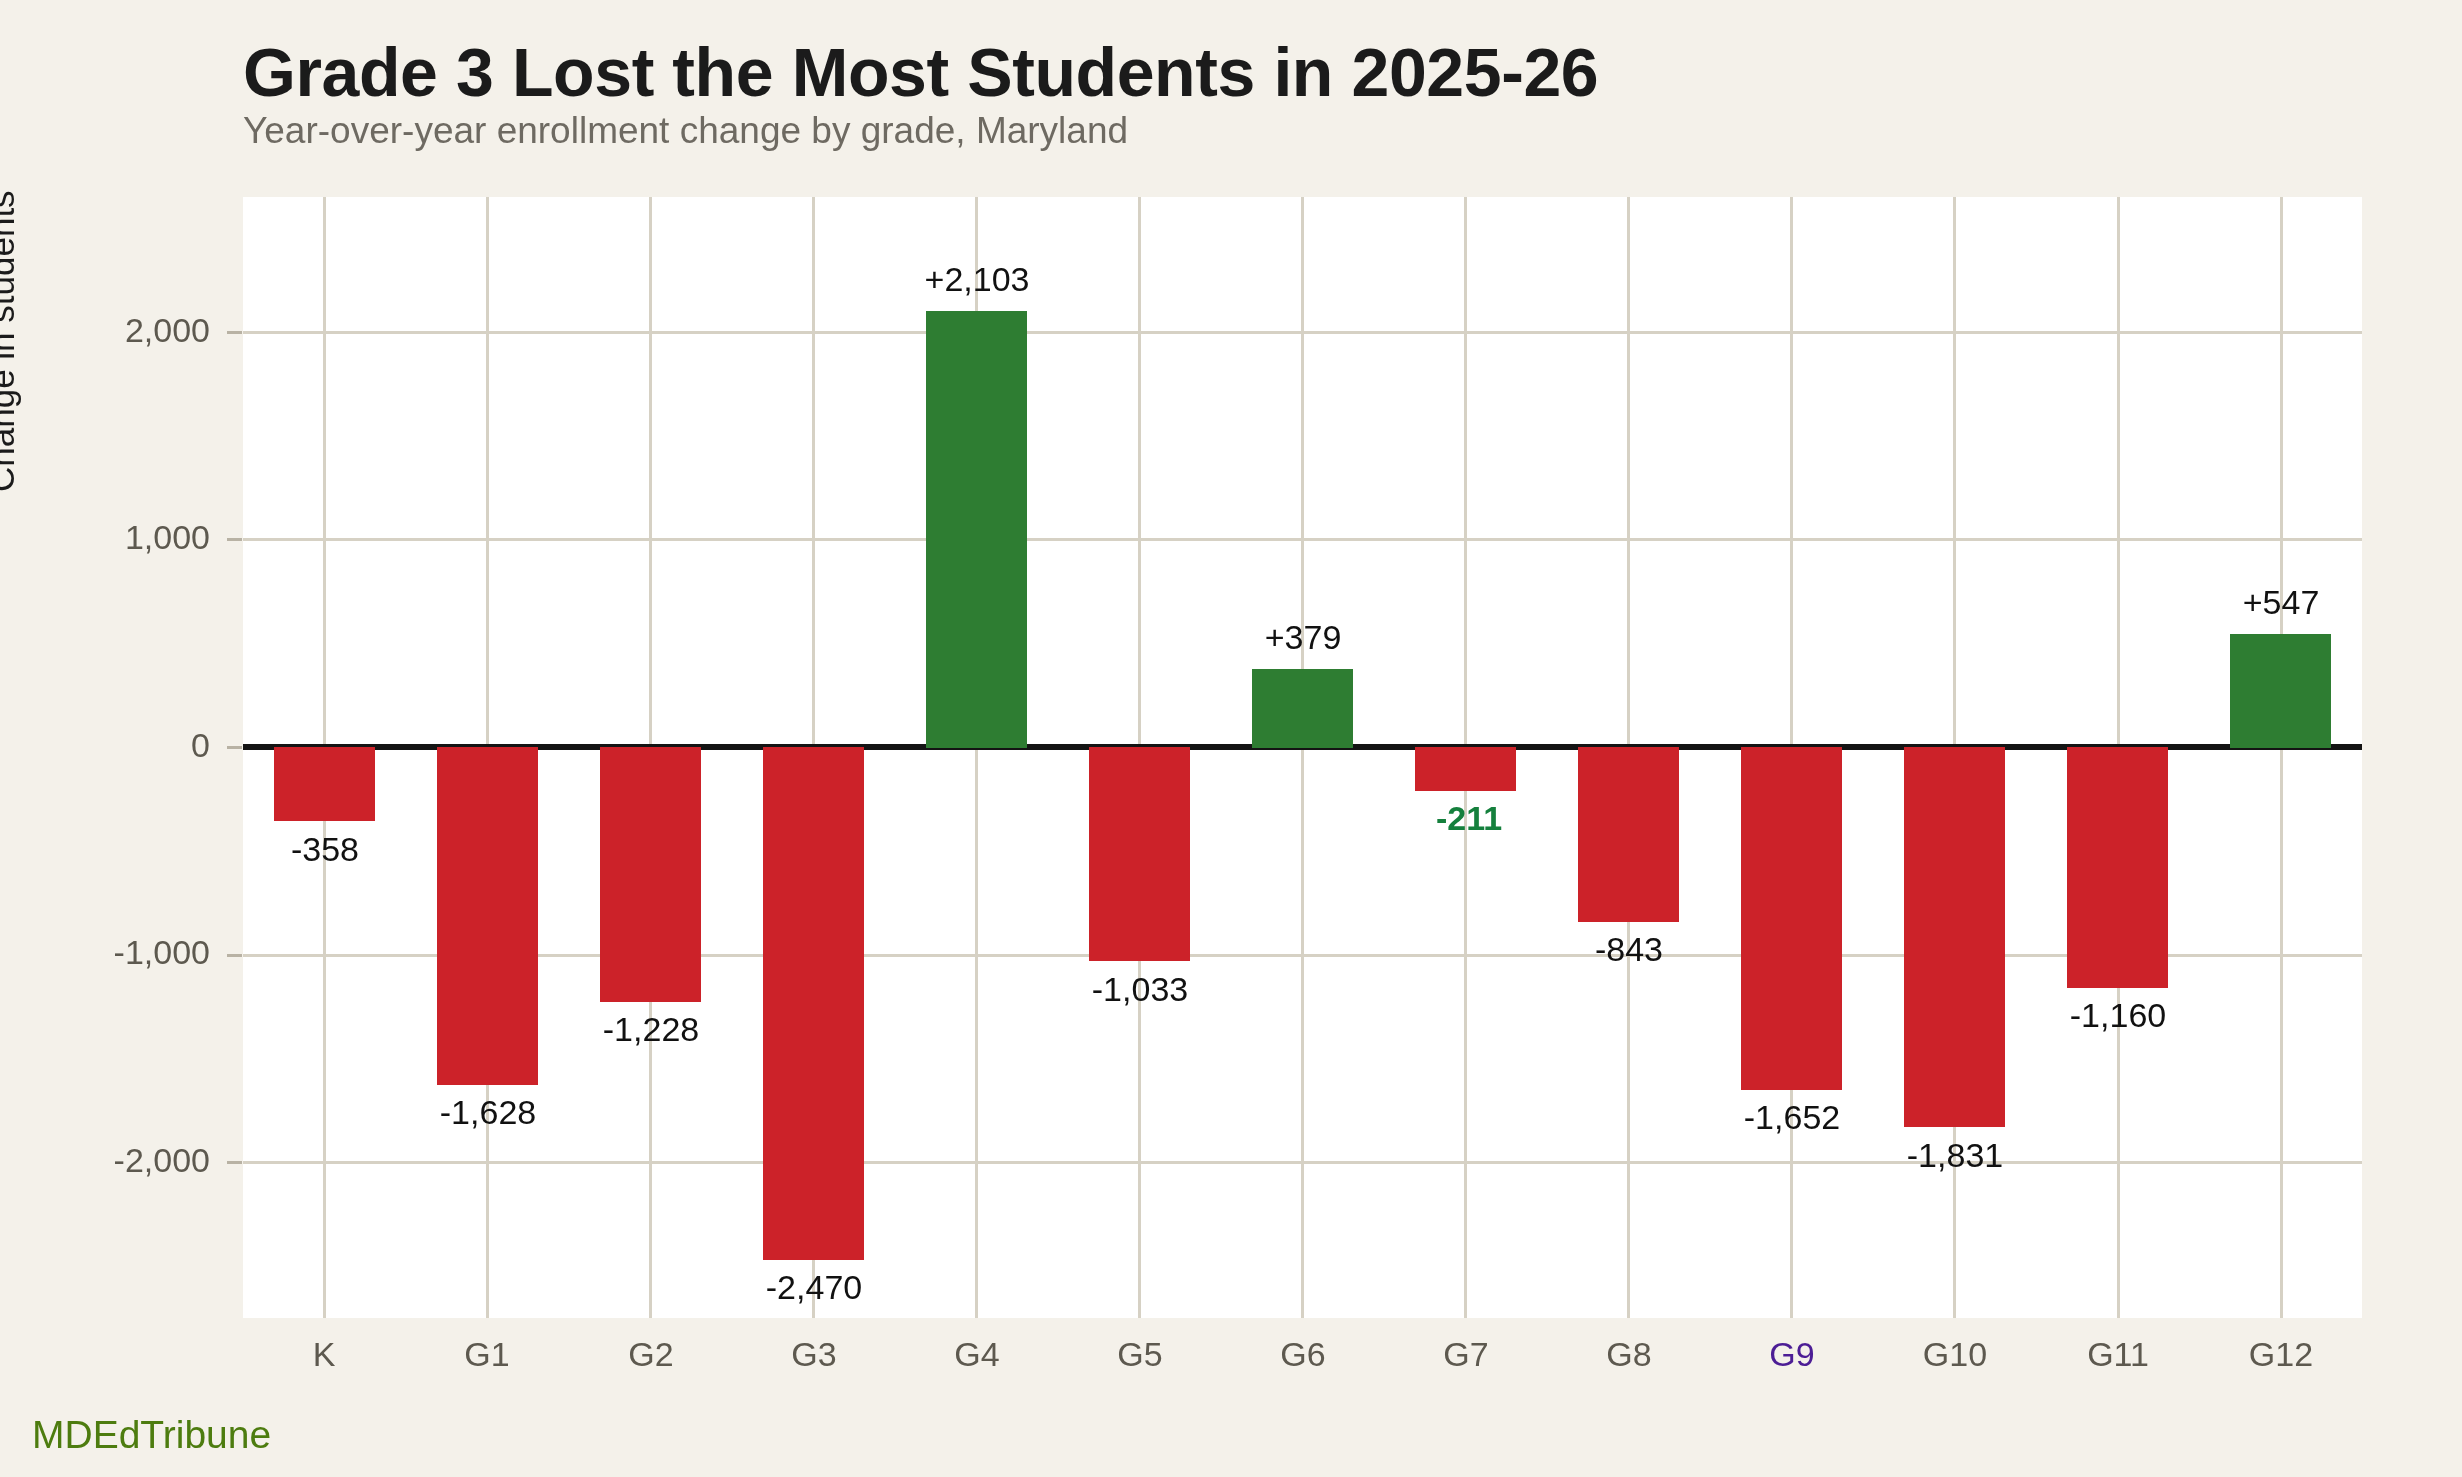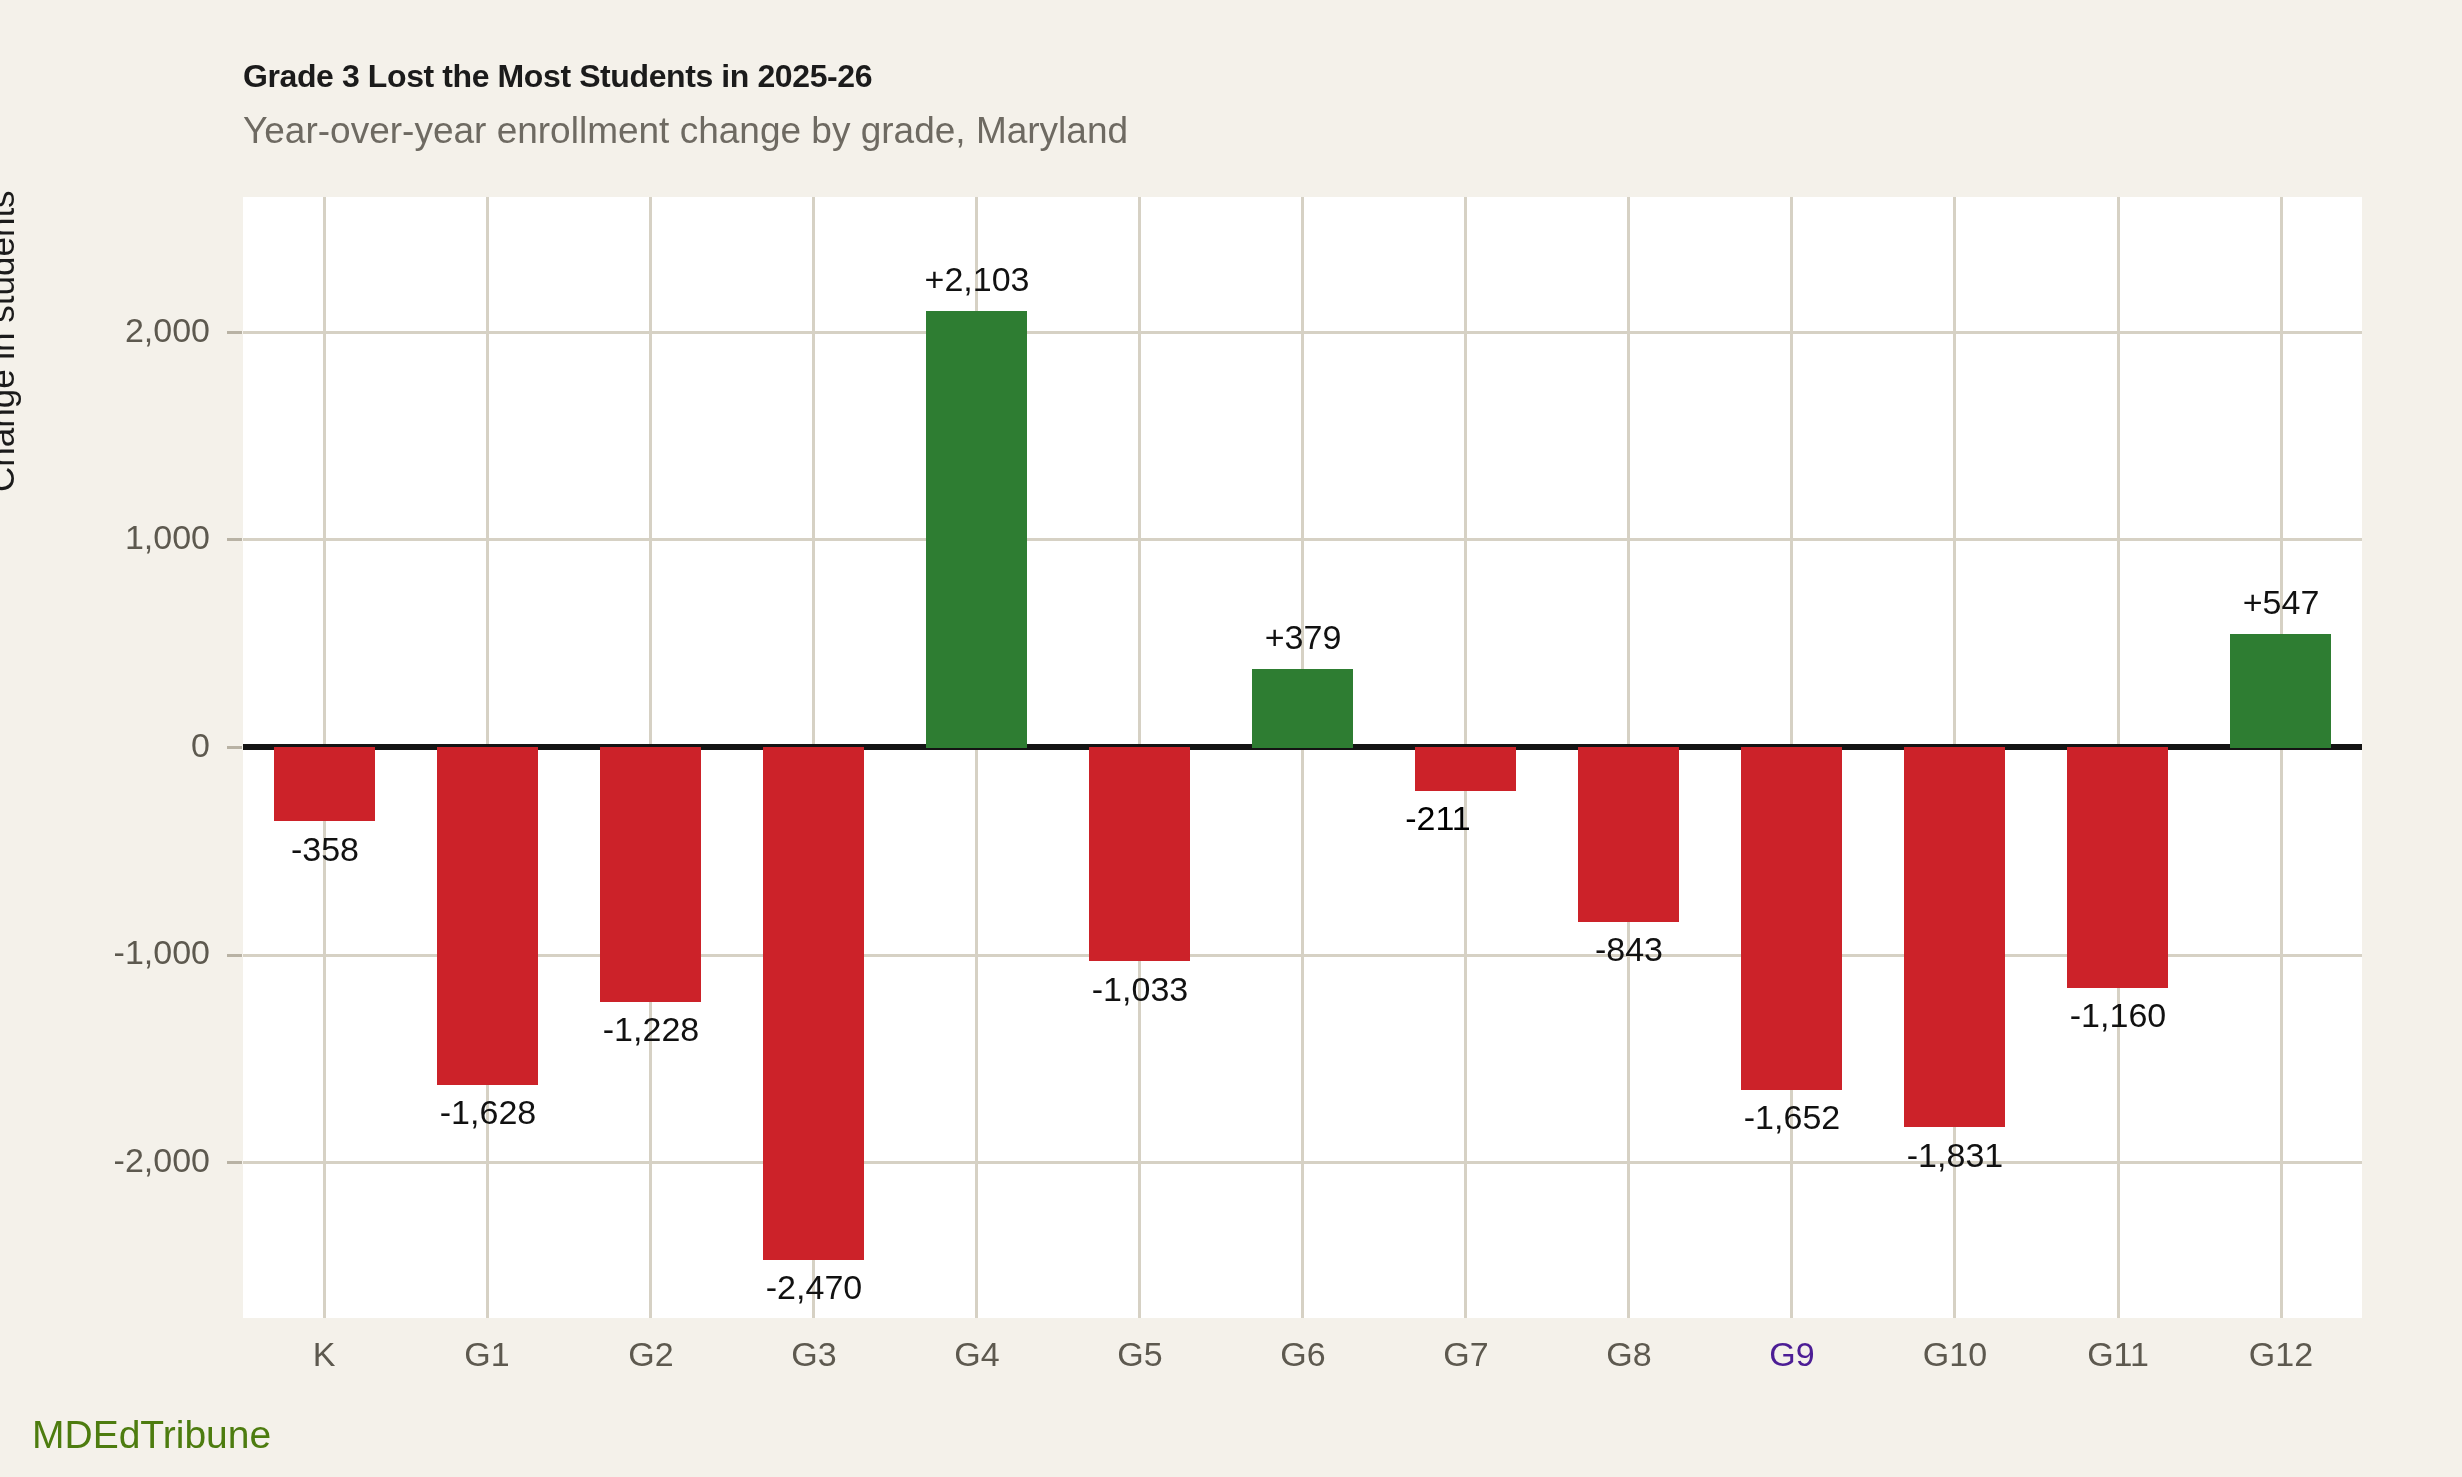--- a/index.html
+++ b/index.html
@@ -14,26 +14,25 @@
     background: #f4f1ea;
     font-family: "Liberation Sans", sans-serif;
     overflow: hidden;
   }
 
   
   #chart-title {
     position: absolute;
     left: 243px;
     top: 33px;
-    font-size: 32px;
+    font-size: 68px;
     font-weight: bold;
     color: #1b1b1b;
     letter-spacing: -0.4px;
     white-space: nowrap;
-    margin-top: 25px;
   }
   #chart-subtitle {
     position: absolute;
     left: 243px;
     top: 110px;
     font-size: 37px;
     font-weight: normal;
     color: #6e6a62;
     white-space: nowrap;
   }
@@ -182,21 +181,21 @@
         <div class="bar-label" style="left: 408px; top: 813px; color: rgb(17, 17, 17);">-1,228</div>
         <div class="bar" title="G3: -2,470" style="left: 520px; top: 550px; width: 101px; height: 513px; background: rgb(204, 34, 41);"></div>
         <div class="bar-label" style="left: 571px; top: 1071px; color: rgb(17, 17, 17);">-2,470</div>
         <div class="bar" title="G4: +2,103" style="left: 683px; top: 114px; width: 101px; height: 437px; background: rgb(46, 125, 50);"></div>
         <div class="bar-label" style="left: 734px; top: 63px; color: rgb(17, 17, 17); text-align: center;">+2,103</div>
         <div class="bar" title="G5: -1,033" style="left: 846px; top: 550px; width: 101px; height: 214px; background: rgb(204, 34, 41);"></div>
         <div class="bar-label" style="left: 897px; top: 773px; color: rgb(17, 17, 17);">-1,033</div>
         <div class="bar" title="G6: +379" style="left: 1009px; top: 472px; width: 101px; height: 79px; background: rgb(46, 125, 50);"></div>
         <div class="bar-label" style="left: 1060px; top: 421px; color: rgb(17, 17, 17);">+379</div>
         <div class="bar" title="G7: -211" style="left: 1172px; top: 550px; width: 101px; height: 44px; background: rgb(204, 34, 41);"></div>
-        <div class="bar-label" style="left: 1195px; top: 602px; color: #000000;">-211</div>
+        <div class="bar-label" style="left: 1226px; top: 602px; color: #15803d; font-weight: bold;">-211</div>
         <div class="bar" title="G8: -843" style="left: 1335px; top: 550px; width: 101px; height: 175px; background: rgb(204, 34, 41);"></div>
         <div class="bar-label" style="left: 1386px; top: 733px; color: rgb(17, 17, 17);">-843</div>
         <div class="bar" title="G9: -1,652" style="left: 1498px; top: 550px; width: 101px; height: 343px; background: rgb(204, 34, 41);"></div>
         <div class="bar-label" style="left: 1549px; top: 901px; color: rgb(17, 17, 17);">-1,652</div>
         <div class="bar" title="G10: -1,831" style="left: 1661px; top: 550px; width: 101px; height: 380px; background: rgb(204, 34, 41);"></div>
         <div class="bar-label" style="left: 1712px; top: 939px; color: rgb(17, 17, 17);">-1,831</div>
         <div class="bar" title="G11: -1,160" style="left: 1824px; top: 550px; width: 101px; height: 241px; background: rgb(204, 34, 41);"></div>
         <div class="bar-label" style="left: 1875px; top: 799px; color: rgb(17, 17, 17);">-1,160</div>
         <div class="bar" title="G12: +547" style="left: 1987px; top: 437px; width: 101px; height: 114px; background: rgb(46, 125, 50);"></div>
         <div class="bar-label" style="left: 2038px; top: 386px; color: rgb(17, 17, 17);">+547</div>

